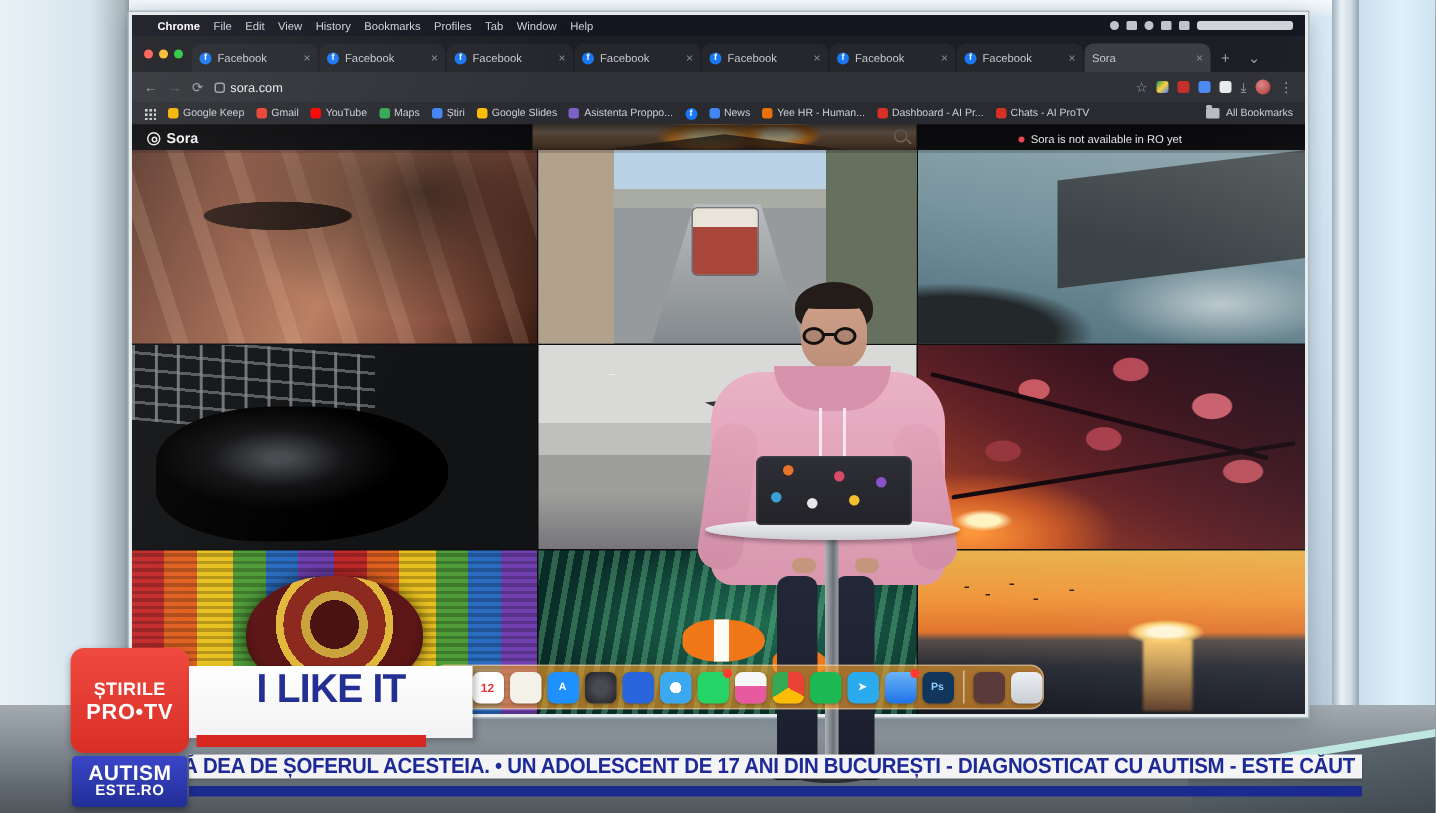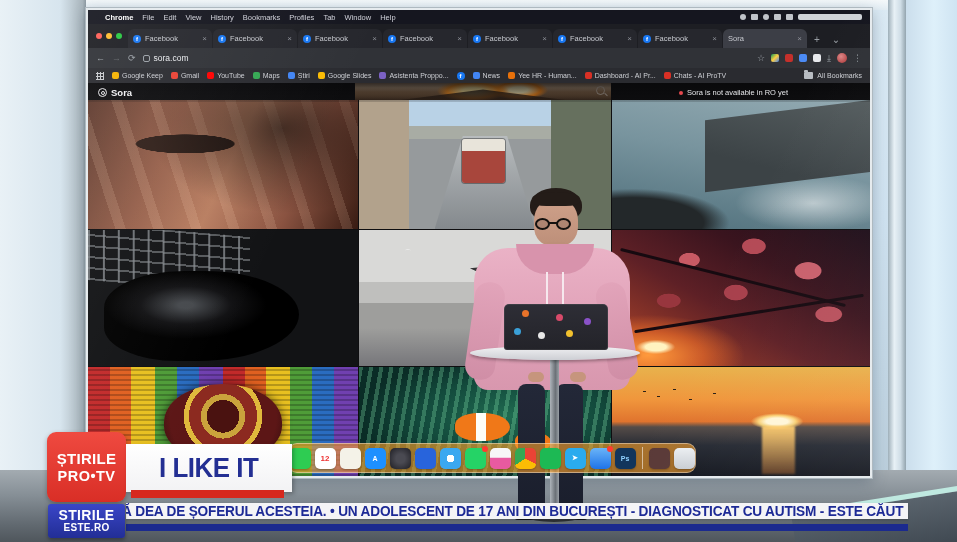--- a/index.html
+++ b/index.html
@@ -161,23 +161,23 @@
   .pole { position:absolute; left:98px; top:170px; width:9px; height:160px; background:linear-gradient(90deg,#aeb4ba,#6b7177 60%,#9aa0a6); }
   .pbase { position:absolute; left:76px; top:326px; width:52px; height:10px; background:radial-gradient(50% 50% at 50% 40%,#4a4f54,#2c3034); border-radius:50%; }
   .leg { position:absolute; top:198px; width:27px; height:128px; background:linear-gradient(180deg,#232838,#1a1e2c); border-radius:8px; }
   .leg.l { left:66px; } .leg.r { left:104px; }
   .shoe { position:absolute; top:322px; width:32px; height:12px; background:#101218; border-radius:6px 8px 4px 4px; }
   .shoe.l { left:62px; } .shoe.r { left:104px; }
 
   
   .lt { position:absolute; z-index:60; }
   .logo-red { left:47px; top:432px; width:79px; height:70px; background:linear-gradient(180deg,#ef4a40,#d92e26); border-radius:9px; display:flex; flex-direction:column; align-items:center; justify-content:center; box-shadow:0 2px 5px rgba(0,0,0,.3); }
-  .logo-red .l1 { color:#fff; font-weight:bold; font-size:15px; letter-spacing:.3px; }
+  .logo-red .l1 { color:#fff; font-weight:bold; font-size:12px; letter-spacing:.3px; }
   .logo-red .l2 { color:#fff; font-weight:bold; font-size:14.5px; letter-spacing:.5px; margin-top:1px; }
-  .banner { left:126px; top:444px; width:166px; height:48px; background:linear-gradient(180deg,#ffffff,#f2f2f4); box-shadow:2px 2px 4px rgba(0,0,0,.25); display:flex; align-items:center; justify-content:center; }
+  .banner { left:126px; top:444px; width:189px; height:48px; background:linear-gradient(180deg,#ffffff,#f2f2f4); box-shadow:2px 2px 4px rgba(0,0,0,.25); display:flex; align-items:flex-start; justify-content:center; }
   .banner .headline { color:#232f93; font-weight:bold; font-size:27px; letter-spacing:-.5px; transform:scaleX(.96); white-space:nowrap; }
   .red-bar { left:131px; top:490px; width:153px; height:8px; background:#d6281e; }
   .ticker-band { left:126px; top:503px; width:782px; height:16px; background:#f4f4f6; overflow:hidden; display:flex; align-items:flex-end; box-shadow:0 1px 2px rgba(0,0,0,.2); }
   .ticker-text { color:#1d2a96; font-weight:bold; font-size:14.5px; white-space:nowrap; transform:scaleX(.94); transform-origin:left center; letter-spacing:-.2px; margin-left:-4px; }
   .blue-bar { left:126px; top:524px; width:782px; height:7px; background:#1b2a8e; }
   .logo-blue { left:48px; top:504px; width:77px; height:34px; background:linear-gradient(180deg,#3a46c8,#222e96); border-radius:3px; display:flex; flex-direction:column; align-items:center; justify-content:center; box-shadow:0 2px 4px rgba(0,0,0,.35); }
   .logo-blue .l1 { color:#fff; font-weight:bold; font-size:14px; letter-spacing:.3px; line-height:1; }
   .logo-blue .l2 { color:#fff; font-weight:bold; font-size:10px; letter-spacing:.3px; line-height:1.2; }
 </style>
 </head>
@@ -459,16 +459,16 @@
   </div>
   <div class="lt banner">
     <span class="headline">I LIKE IT</span>
   </div>
   <div class="lt red-bar"></div>
   <div class="lt ticker-band">
     <span class="ticker-text">Ă DEA DE ȘOFERUL ACESTEIA.   •   UN ADOLESCENT DE 17 ANI DIN BUCUREȘTI - DIAGNOSTICAT CU AUTISM - ESTE CĂUT</span>
   </div>
   <div class="lt blue-bar"></div>
   <div class="lt logo-blue">
-    <span class="l1">STIRILE</span>
+    <span class="l1">AUTISM</span>
     <span class="l2">ESTE.RO</span>
   </div>
 </div>
 
 </body></html>

